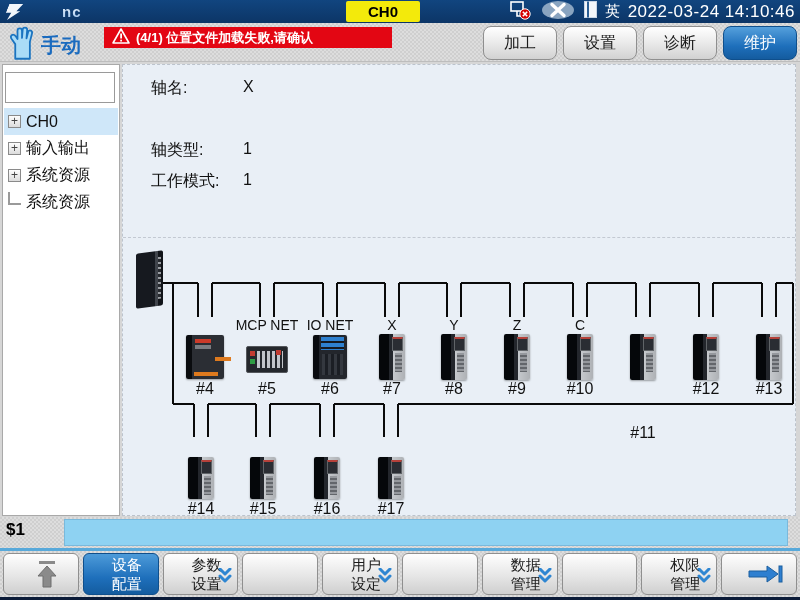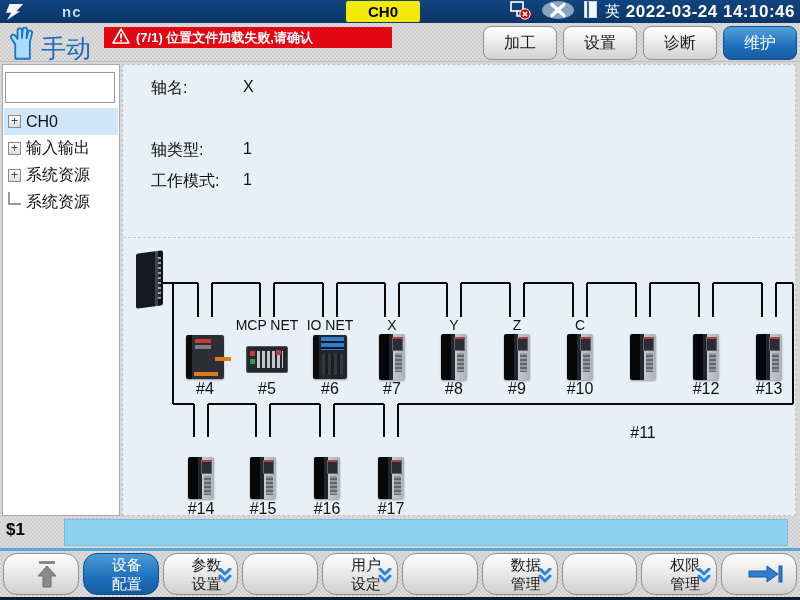--- a/index.html
+++ b/index.html
@@ -13,26 +13,26 @@
   
   .topbar { position:absolute; left:0; top:0; width:800px; height:23px; background:linear-gradient(#11457f,#0c3566); color:#fff; }
   .brand { position:absolute; left:6px; top:0; height:23px; display:flex; align-items:center; }
   .brand-slash { width:14px; height:16px; background:#f2f6fb; transform:skewX(-22deg); clip-path:polygon(0 0,100% 0,72% 45%,100% 45%,30% 100%,40% 55%,0 55%); margin-right:2px; }
   .brand-text { font-weight:bold; font-size:15px; letter-spacing:1px;
      background:linear-gradient(#ffffff,#9cc4ee); -webkit-background-clip:text; background-clip:text; color:transparent;margin-left:40px; }
   .chtab { position:absolute; left:346px; top:1px; width:74px; height:21px; background:#f3ea0b; color:#000;
      font-size:15px; font-weight:bold; display:flex; align-items:center; justify-content:center; border-radius:2px; }
   .topicons { position:absolute; right:180px; top:0; height:23px; display:flex; align-items:center; gap:8px; }
   .lang { color:#fff; font-size:15px; }
-  .clock { position:absolute; right:5px; top:0; height:23px; display:flex; align-items:center; font-size:17px; font-weight:bold; letter-spacing:.5px; }
+  .clock { position:absolute; right:5px; top:0; height:23px; display:flex; align-items:center; font-size:17px; font-weight:normal; letter-spacing:.5px; }
 
   
   .menubar { position:absolute; left:0; top:23px; width:800px; height:39px; border-bottom:1px solid #bdbdbd; }
   .mode-ico { position:absolute; left:7px; top:2px; }
-  .mode-label { position:absolute; left:41px; top:9px; font-size:25px; font-weight:normal; color:#1a6bbf; }
+  .mode-label { position:absolute; left:41px; top:9px; font-size:20px; font-weight:bold; color:#1a6bbf; }
   .alert { position:absolute; left:104px; top:4px; width:288px; height:21px; background:#e30613; color:#fff;
      display:flex; align-items:center; gap:6px; padding:0 8px; }
   .alert-text { font-size:13px; font-weight:bold; white-space:nowrap; }
   .tabs { position:absolute; right:3px; top:3px; display:flex; gap:6px; }
   .tab { width:74px; height:34px; border:1px solid #8f8f8f; border-radius:8px; font-size:16px; color:#1a1a1a;
      background:linear-gradient(#ffffff,#ececec 45%,#d2d2d2); display:flex; align-items:center; justify-content:center; }
   .tab.active { background:linear-gradient(#55a0dc,#1e6fbb 60%,#145c9f); border-color:#0f4f8c; color:#fff; }
 
   
   .sidebar { position:absolute; left:2px; top:64px; width:118px; height:452px; background:#fff; border:1px solid #a9a9a9; }
@@ -90,21 +90,21 @@
      background:repeating-linear-gradient(#9a9da2 0 2px,#25282d 2px 5px); }
 
   
   .statusrow { position:absolute; left:0; top:517px; width:800px; height:31px; }
   .ch-label { position:absolute; left:6px; top:3px; font-size:17px; font-weight:bold; color:#000; }
   .cmdbar { position:absolute; left:64px; top:2px; width:724px; height:27px; background:#8ed2f2; border:1px solid #79b9dc; }
   .blue-line { position:absolute; left:0; top:548px; width:800px; height:3px; background:#58a9da; }
 
   
   .toolbar { position:absolute; left:0; top:551px; width:800px; height:46px; display:flex; gap:4px; padding:2px 3px; }
-  .tbtn { flex:1 1 0; border:1px solid #8f8f8f; border-radius:14px; background:linear-gradient(#fefefe,#e6e6e6 55%,#cfcfcf);
+  .tbtn { flex:1 1 0; border:1px solid #8f8f8f; border-radius:6px; background:linear-gradient(#fefefe,#e6e6e6 55%,#cfcfcf);
      display:flex; align-items:center; justify-content:center; position:relative;padding-left:12px; }
   .tbtn.active { background:linear-gradient(#4d9bd9,#1e6fbb 60%,#145c9f); border-color:#0f4f8c; }
   .tbtn-label { width:36px; font-size:15px; line-height:19px; text-align:center; color:#1a1a1a; word-break:break-all; }
   .tbtn.active .tbtn-label { color:#fff; }
   .chev { position:absolute; right:5px; top:14px; }
 
   .bottom-strip { position:absolute; left:0; top:597px; width:800px; height:3px; background:#0b1b38; }
 </style>
 </head>
 <body>
@@ -152,21 +152,21 @@
     <span class="mode-label">手动</span>
 
     <div class="alert">
       <span>
         <svg width="18" height="16" viewBox="0 0 18 16">
           <polygon points="9,1 17,15 1,15" fill="#e30613" stroke="#fff" stroke-width="1.6" stroke-linejoin="round"></polygon>
           <rect x="8.2" y="5.5" width="1.8" height="5" fill="#fff"></rect>
           <rect x="8.2" y="11.7" width="1.8" height="1.8" fill="#fff"></rect>
         </svg>
       </span>
-      <span class="alert-text">(7/1) 位置文件加载失败,请确认</span>
+      <span class="alert-text">(4/1) 位置文件加载失败,请确认</span>
     </div>
 
     <div class="tabs">
       <div class="tab">加工</div>
       <div class="tab">设置</div>
       <div class="tab">诊断</div>
       <div class="tab active">维护</div>
     </div>
   </div>
 

